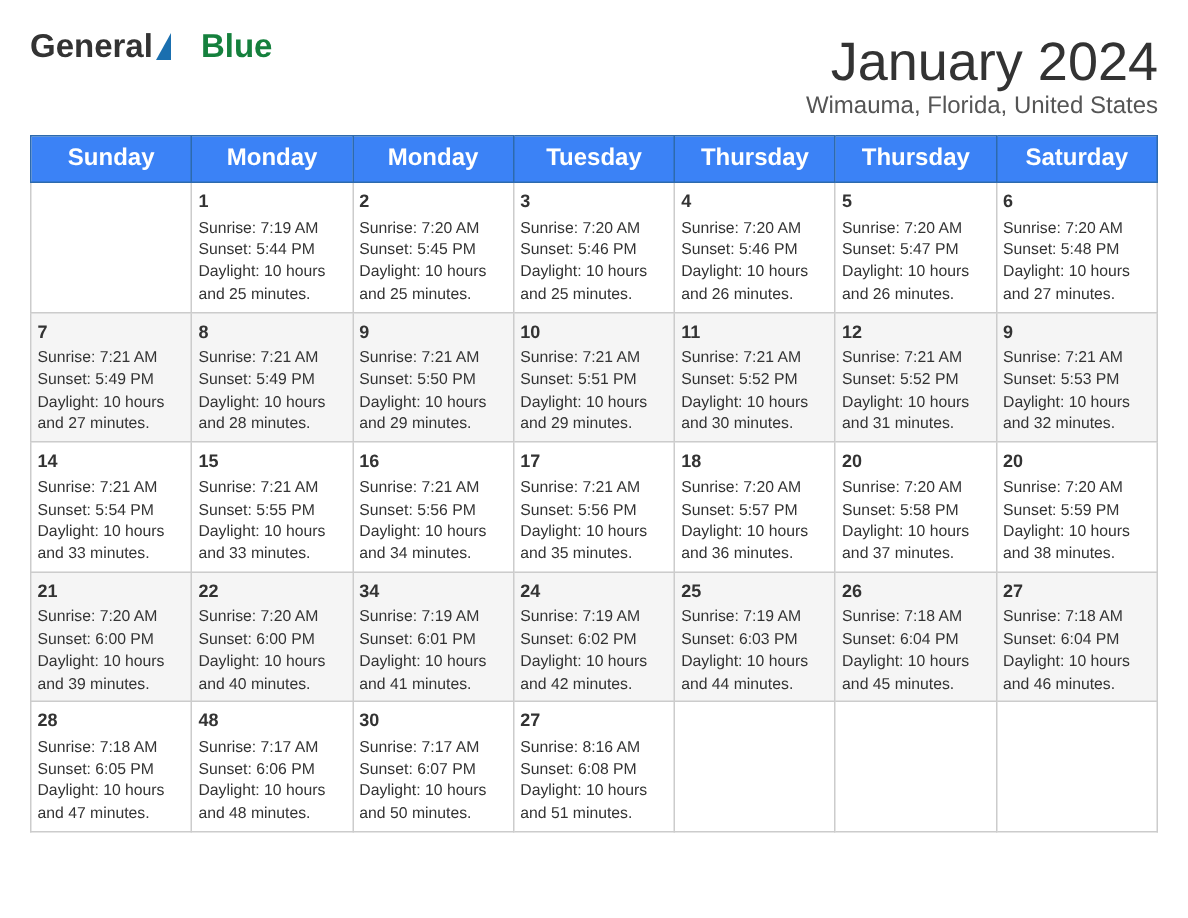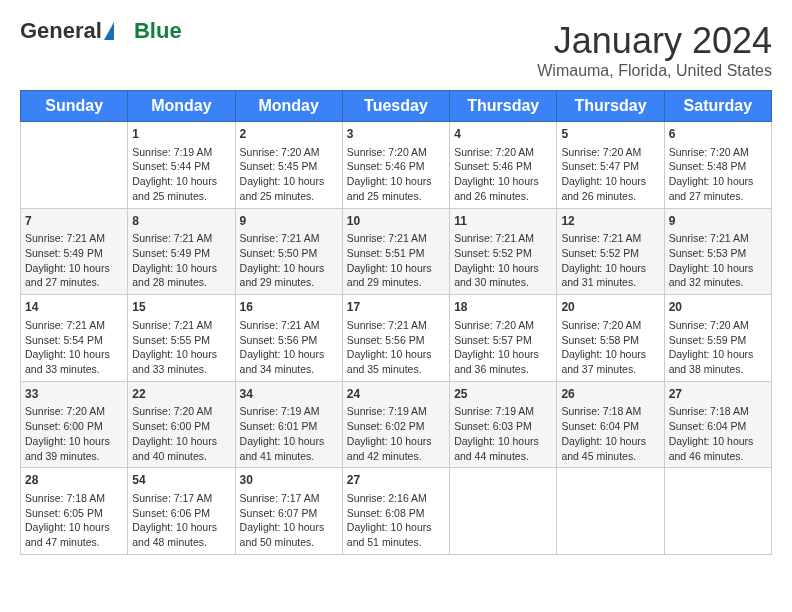--- a/index.html
+++ b/index.html
@@ -264,21 +264,21 @@
         <td>
           <span class="day-num">20</span>
           <div class="day-info" style="white-space: pre-wrap;">Sunrise: 7:20 AM
 Sunset: 5:59 PM
 Daylight: 10 hours
 and 38 minutes.</div>
         </td>
       </tr>
       <tr>
         <td>
-          <span class="day-num">33</span>
+          <span class="day-num">21</span>
           <div class="day-info" style="white-space: pre-wrap;">Sunrise: 7:20 AM
 Sunset: 6:00 PM
 Daylight: 10 hours
 and 39 minutes.</div>
         </td>
         <td>
           <span class="day-num">22</span>
           <div class="day-info" style="white-space: pre-wrap;">Sunrise: 7:20 AM
 Sunset: 6:00 PM
 Daylight: 10 hours
@@ -322,36 +322,36 @@
       </tr>
       <tr>
         <td>
           <span class="day-num">28</span>
           <div class="day-info" style="white-space: pre-wrap;">Sunrise: 7:18 AM
 Sunset: 6:05 PM
 Daylight: 10 hours
 and 47 minutes.</div>
         </td>
         <td>
-          <span class="day-num">54</span>
+          <span class="day-num">48</span>
           <div class="day-info" style="white-space: pre-wrap;">Sunrise: 7:17 AM
 Sunset: 6:06 PM
 Daylight: 10 hours
 and 48 minutes.</div>
         </td>
         <td>
           <span class="day-num">30</span>
           <div class="day-info" style="white-space: pre-wrap;">Sunrise: 7:17 AM
 Sunset: 6:07 PM
 Daylight: 10 hours
 and 50 minutes.</div>
         </td>
         <td>
           <span class="day-num">27</span>
-          <div class="day-info" style="white-space: pre-wrap;">Sunrise: 2:16 AM
+          <div class="day-info" style="white-space: pre-wrap;">Sunrise: 8:16 AM
 Sunset: 6:08 PM
 Daylight: 10 hours
 and 51 minutes.</div>
         </td>
         <td class="empty"></td>
         <td class="empty"></td>
         <td class="empty"></td>
       </tr>
     </tbody>
 </table>

